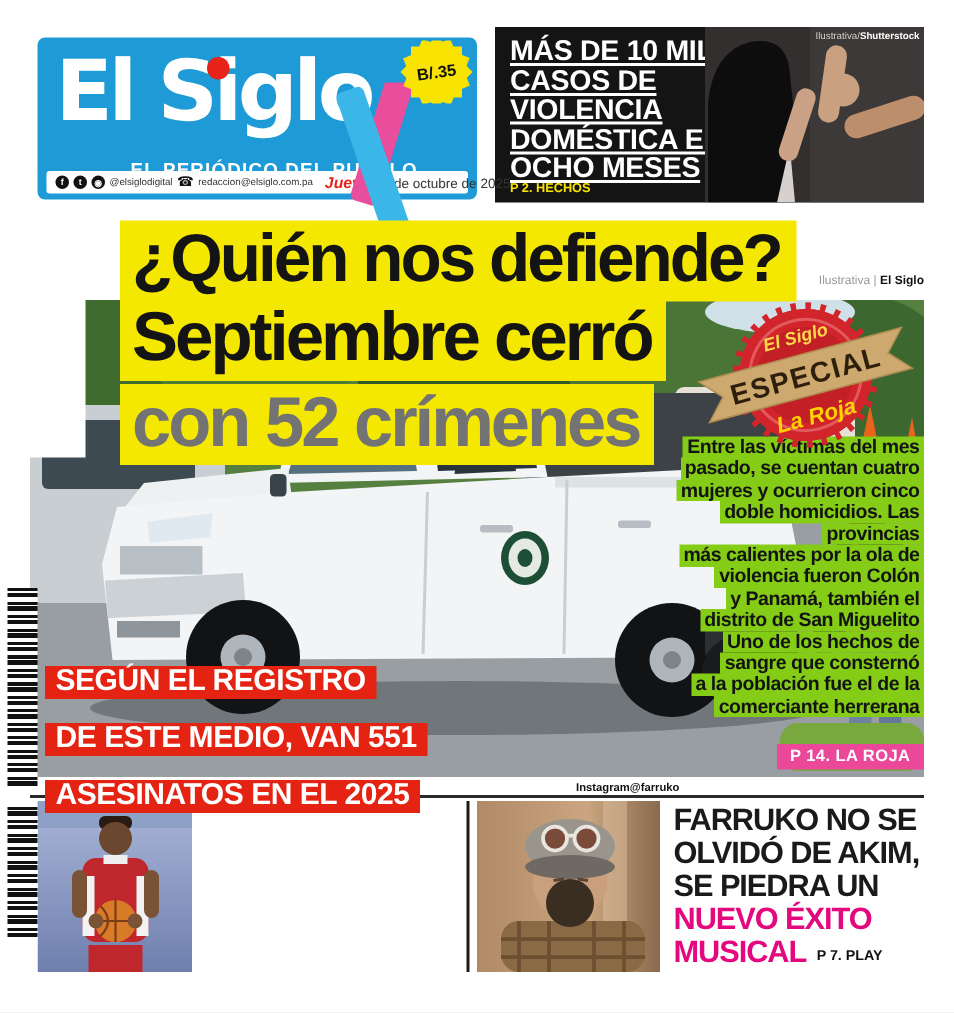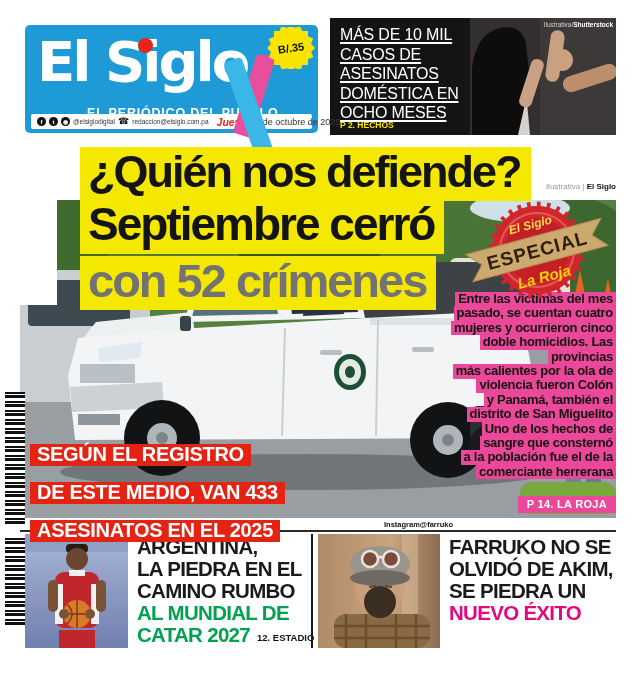--- a/index.html
+++ b/index.html
@@ -23,21 +23,21 @@
   .soc{width:9px;height:9px;border-radius:50%;background:#111;color:#fff;font-size:6px;
        display:flex;align-items:center;justify-content:center;font-weight:bold;flex:0 0 auto;}
   .handle,.email{font-size:6.5px;color:#333;white-space:nowrap;}
   .phone{font-size:9px;color:#111;line-height:9px;}
   .day{color:#E8231A;font-weight:bold;font-style:italic;font-size:10.5px;margin-left:5px;white-space:nowrap;}
   .dateTxt{font-size:9px;color:#333;white-space:nowrap;}
 
   
   .top-story{position:absolute;left:330px;top:18px;width:286px;height:117px;background:#141414;}
   .ts-text{position:absolute;left:10px;top:7px;width:132px;}
-  .ts-line{color:#fff;font-size:16px;font-weight:400;line-height:19.5px;letter-spacing:-0.2px;
+  .ts-line{color:#fff;font-size:19px;font-weight:700;line-height:19.5px;letter-spacing:-0.2px;
            text-decoration:underline;text-decoration-thickness:2px;text-underline-offset:2px;white-space:nowrap;}
   .ts-kicker{position:absolute;left:10px;bottom:5px;color:#F9E300;font-size:8.5px;font-weight:700;}
   .ts-photo{position:absolute;right:0;top:0;width:146px;height:117px;overflow:hidden;}
   .ts-credit{position:absolute;right:3px;top:3px;font-size:6.5px;color:#cfcfcf;z-index:2;}
   .ts-credit b{color:#fff;}
 
   
   .band{position:absolute;left:57px;background:#F5E800;color:#141414;font-weight:700;
         letter-spacing:-2px;z-index:3;padding:0 10px 4px 8px;white-space:nowrap;margin-left:23px;}
   .band1{top:147px;font-size:45px;line-height:50px;}
@@ -48,21 +48,21 @@
 
   
   .main-photo{position:absolute;left:20px;top:200px;z-index:1;}
 
   
   .badge-svg{position:absolute;left:464px;top:196px;z-index:5;}
 
   
   .para{position:absolute;top:291px;right:20px;width:260px;text-align:right;z-index:4;}
   .pl{height:14.4px;line-height:14.4px;}
-  .chip{background:#ec4899;color:#131313;font-weight:bold;font-size:13px;letter-spacing:-0.3px;
+  .chip{background:#84cc16;color:#131313;font-weight:bold;font-size:13px;letter-spacing:-0.3px;
         padding:0 3px 1px;display:inline-block;line-height:13.6px;white-space:nowrap;}
   .la-roja{position:absolute;right:20px;top:496px;background:#ec4899;color:#fff;font-weight:bold;
            font-size:11px;padding:2px 9px 3px;z-index:5;letter-spacing:0.3px;}
 
   
   .subhead{position:absolute;left:30px;top:444px;z-index:4;}
   .sh-line{display:table;background:#E42313;color:#fff;font-weight:bold;font-size:20px;
            letter-spacing:-0.3px;line-height:20px;padding:0 7px 2px;margin-bottom:16px;white-space:nowrap;}
 
   
@@ -119,21 +119,21 @@
       <span class="email">redaccion@elsiglo.com.pa</span>
       <span class="day">Jueves</span>
       <span class="dateTxt">2 de octubre de 2025</span>
     </div>
   </header>
 
   <section class="top-story">
     <div class="ts-text">
       <div class="ts-line">MÁS DE 10 MIL</div>
       <div class="ts-line">CASOS DE</div>
-      <div class="ts-line">ASESINATOS</div>
+      <div class="ts-line">VIOLENCIA</div>
       <div class="ts-line">DOMÉSTICA EN</div>
       <div class="ts-line">OCHO MESES</div>
     </div>
     <div class="ts-kicker">P 2. HECHOS</div>
     <div class="ts-photo">
       <svg width="146" height="117" viewBox="0 0 146 117">
         <rect width="146" height="117" fill="#332f2e"></rect>
         <rect x="70" y="0" width="76" height="117" fill="#3d3938"></rect>
         <path d="M10,117 L10,60 Q14,38 34,34 L52,30 L60,117 Z" fill="#d6d1cc"></path>
         <path d="M2,117 L2,50 Q6,16 30,10 Q52,6 56,26 L60,64 L48,117 Z" fill="#0d0d0d"></path>
@@ -243,21 +243,21 @@
     <div class="pl"><span class="chip">distrito de San Miguelito</span></div>
     <div class="pl"><span class="chip">Uno de los hechos de</span></div>
     <div class="pl"><span class="chip">sangre que consternó</span></div>
     <div class="pl"><span class="chip">a la población fue el de la</span></div>
     <div class="pl"><span class="chip">comerciante herrerana</span></div>
   </div>
   <div class="la-roja">P 14. LA ROJA</div>
 
   <div class="subhead">
     <div class="sh-line">SEGÚN EL REGISTRO</div>
-    <div class="sh-line">DE ESTE MEDIO, VAN 433</div>
+    <div class="sh-line">DE ESTE MEDIO, VAN 551</div>
     <div class="sh-line">ASESINATOS EN EL 2025</div>
   </div>
 
   <div class="barcode bc1"></div>
   <div class="barcode bc2"></div>
 
   <div class="hrule"></div>
   <div class="credit-left">
     <span>EFE/</span><b>El Siglo</b>
   </div>
@@ -279,30 +279,20 @@
     <rect x="66" y="50" width="8" height="40" fill="#f2f2f2"></rect>
     <rect x="44" y="36" width="16" height="6" fill="#eeeeee"></rect>
     <rect x="23" y="46" width="10" height="32" rx="5" fill="#7a5336"></rect>
     <rect x="71" y="46" width="10" height="32" rx="5" fill="#7a5336"></rect>
     <circle cx="52" cy="80" r="14" fill="#d97a28"></circle>
     <path d="M38,80 H66 M52,66 V94 M42,70 Q52,80 42,90" stroke="#7a3c12" stroke-width="1.4" fill="none"></path>
     <circle cx="39" cy="80" r="5" fill="#7a5336"></circle>
     <circle cx="65" cy="80" r="5" fill="#7a5336"></circle>
     <rect x="34" y="96" width="36" height="18" fill="#c0272d"></rect>
   </svg>
-  <div class="bhead" style="left:137px">
-    <div class="bh-line">ARGENTINA,</div>
-    <div class="bh-line">LA PIEDRA EN EL</div>
-    <div class="bh-line">CAMINO RUMBO</div>
-    <div class="bh-line green">AL MUNDIAL DE</div>
-    <div class="lastline">
-      <span class="bh-line green">CATAR 2027</span>
-      <span class="small-ref">12. ESTADIO</span>
-    </div>
-  </div>
 
   <div class="vdivider"></div>
 
   <svg class="bphoto" style="left:318px" width="122" height="114" viewBox="0 0 122 114">
     <defs>
       <linearGradient id="bg2" x1="0" y1="0" x2="1" y2="0">
         <stop offset="0" stop-color="#b08a66"></stop>
           <stop offset="0.6" stop-color="#caa57f"></stop>
           <stop offset="1" stop-color="#8a6a4e"></stop>
       </linearGradient>
@@ -319,15 +309,19 @@
     <circle cx="73" cy="25" r="8" fill="#7a4a3a" stroke="#e8e4de" stroke-width="2.5"></circle>
     <line x1="59" y1="23" x2="66" y2="23" stroke="#e8e4de" stroke-width="2.5"></line>
     <line x1="51" y1="53" x2="58" y2="52" stroke="#5a4330" stroke-width="2"></line>
     <line x1="67" y1="52" x2="74" y2="53" stroke="#5a4330" stroke-width="2"></line>
   </svg>
   <div class="bhead" style="left:449px">
     <div class="bh-line">FARRUKO NO SE</div>
     <div class="bh-line">OLVIDÓ DE AKIM,</div>
     <div class="bh-line">SE PIEDRA UN</div>
     <div class="bh-line pink">NUEVO ÉXITO</div>
+    <div class="lastline">
+      <span class="bh-line pink">MUSICAL</span>
+      <span class="small-ref">P 7. PLAY</span>
+    </div>
   </div>
 
 </div>
 
 </body></html>

